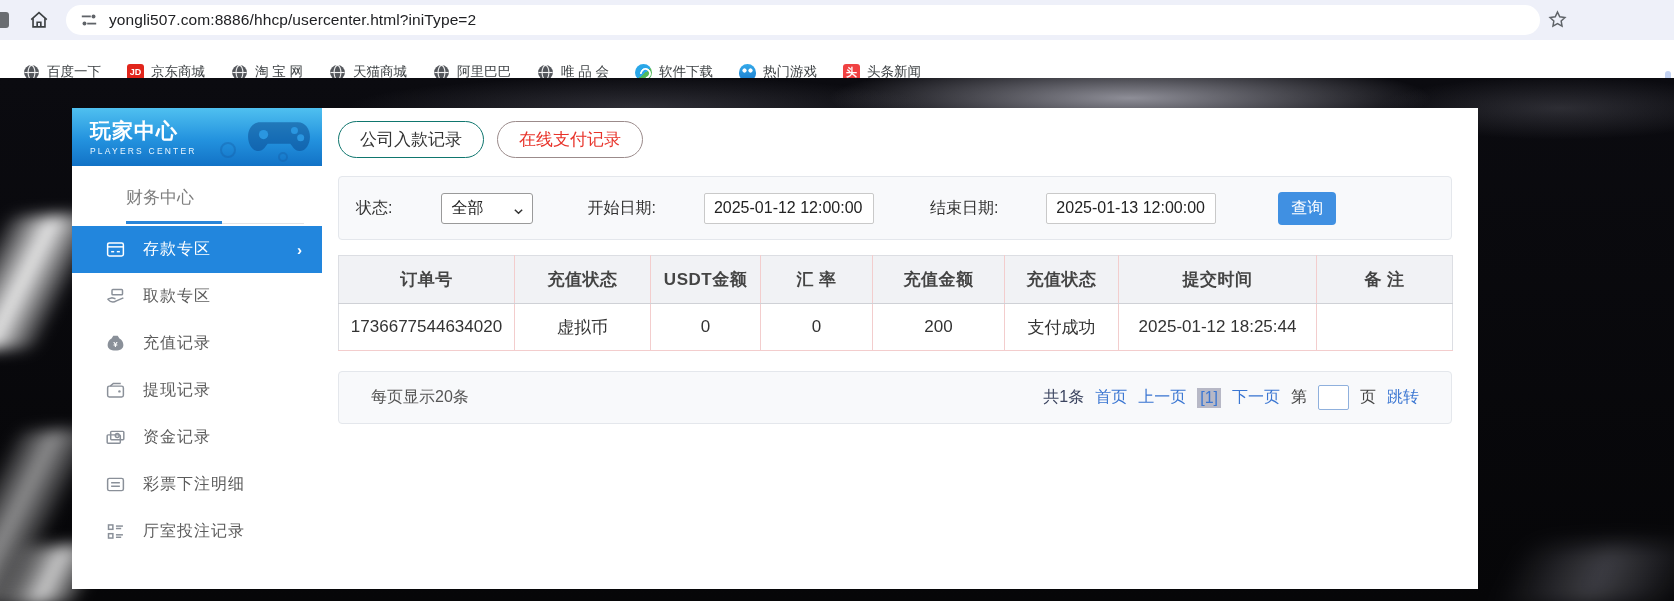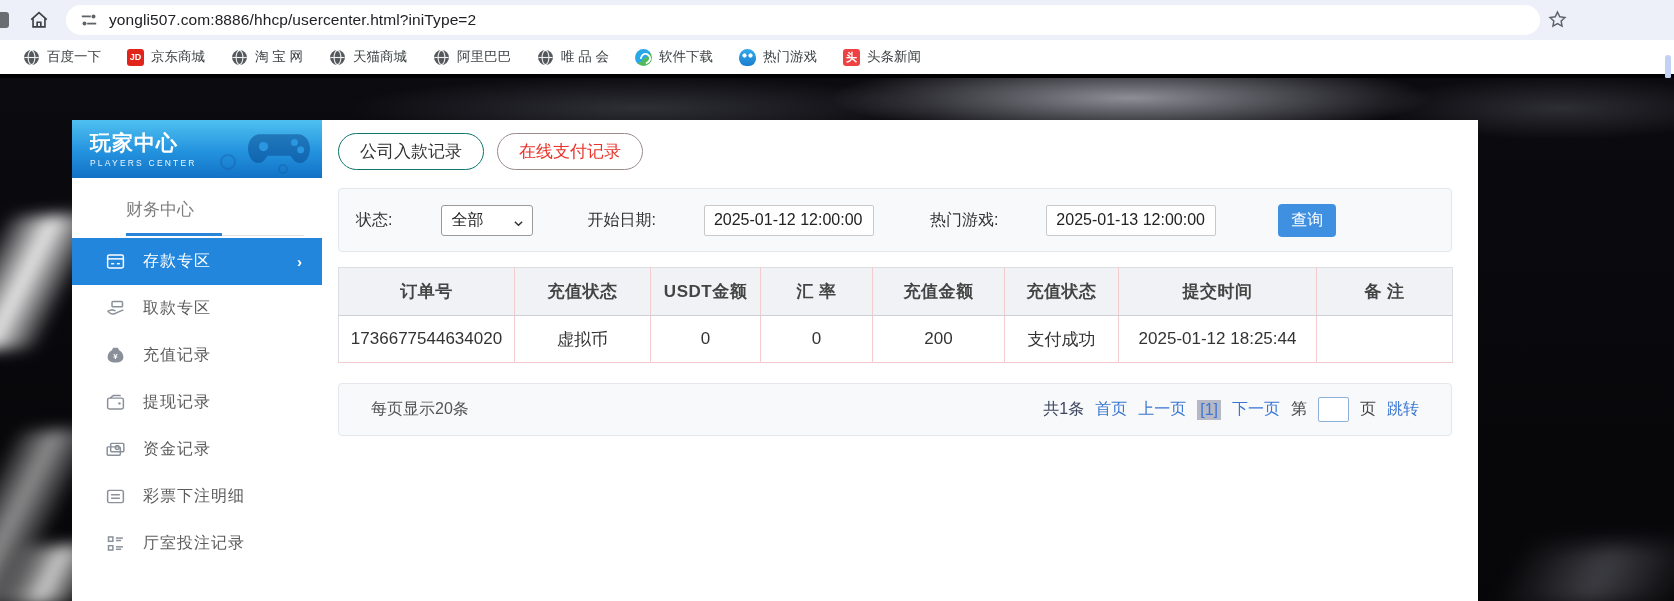--- a/index.html
+++ b/index.html
@@ -9,21 +9,21 @@
   
   .chrome-top { position:absolute; left:0; top:0; width:1674px; height:40px; background:#eef0f9; }
   .partial-icon { position:absolute; left:-5px; top:12px; width:14px; height:16px; background:#6a6d72; border-radius:3px; }
   .home-icon { position:absolute; left:28px; top:9px; width:22px; height:22px; color:#3c4043; }
   .addr-pill { position:absolute; left:66px; top:5px; width:1474px; height:30px; background:#fff; border-radius:15px; display:flex; align-items:center; padding-left:14px; }
   .site-info-icon { width:18px; height:18px; margin-right:11px; color:#5f6368; }
   .url-text { font-size:15.5px; color:#202124; letter-spacing:.1px; }
   .star-icon { position:absolute; left:1547px; top:9px; width:21px; height:21px; color:#5f6368; }
 
   
-  .bookmarks-bar { position:absolute; left:0; top:40px; width:1674px; height:38px; background:#fff; display:flex; align-items:center; padding-left:10px; border-bottom:4px solid #000000; }
+  .bookmarks-bar { position:absolute; left:0; top:56px; width:1674px; height:38px; background:#fff; display:flex; align-items:center; padding-left:10px; border-bottom:6px solid #000000; }
   .bm-item { display:flex; align-items:center; gap:7px; padding:0 13px; height:28px; cursor:pointer; }
   .bm-label { font-size:13.5px; color:#3c4043; white-space:nowrap; }
   .fav { width:17px; height:17px; flex:0 0 auto; }
   .fav-globe svg { width:17px; height:17px; display:block; }
   .fav-jd { background:#e1251b; border-radius:3px; color:#fff; font-size:9px; font-weight:bold; display:flex; align-items:center; justify-content:center; }
   .fav-soft { border-radius:50%; background:linear-gradient(140deg,#2aa7e8 0 55%, #52b85c 55% 100%); position:relative; }
   .fav-soft::after { content:""; position:absolute; left:5px; top:4px; width:7px; height:7px; border:2px solid #fff; border-radius:50%; border-bottom-color:transparent; transform:rotate(40deg); }
   .fav-game { border-radius:50% 50% 42% 42%; background:
       radial-gradient(circle 1.8px at 5.5px 6.5px, #fff 1.8px, transparent 2.4px),
       radial-gradient(circle 1.8px at 11.5px 6.5px, #fff 1.8px, transparent 2.4px),
@@ -38,21 +38,21 @@
       radial-gradient(ellipse 420px 45px at 640px 30px, rgba(90,90,100,.45), transparent 70%),
       radial-gradient(ellipse 260px 45px at 1560px 30px, rgba(110,110,120,.35), transparent 70%),
       linear-gradient(180deg,#0b0b10,#060608); }
   .streak { position:absolute; filter:blur(7px); transform:skewX(-18deg); }
   .streak-a { left:-38px; top:215px; width:120px; height:135px; background:linear-gradient(100deg, transparent 15%, rgba(255,255,255,.92) 50%, transparent 85%); }
   .streak-b { left:-42px; top:430px; width:110px; height:175px; background:linear-gradient(100deg, transparent 20%, rgba(255,255,255,.55) 50%, transparent 82%); }
   .streak-c { left:-20px; top:545px; width:130px; height:60px; background:linear-gradient(100deg, transparent 20%, rgba(255,255,255,.8) 55%, transparent 85%); }
   .streak-d { left:1490px; top:545px; width:220px; height:60px; background:linear-gradient(100deg, transparent 10%, rgba(190,190,205,.3) 50%, transparent 90%); filter:blur(10px); }
 
   
-  .panel { position:absolute; left:72px; top:120px; width:1406px; height:481px; background:#fff; }
+  .panel { position:absolute; left:72px; top:108px; width:1406px; height:481px; background:#fff; }
 
   
   .sidebar { position:absolute; left:0; top:0; width:250px; height:481px; background:#fff; }
   .sb-header { position:relative; height:58px; background:linear-gradient(180deg,#4fc0f0 0%, #2392de 55%, #1272c6 100%); overflow:hidden; padding:9px 0 0 18px; }
   .sb-title { font-size:21px; font-weight:bold; color:#fff; letter-spacing:1px; }
   .sb-sub { font-size:8.5px; color:#eaf6ff; letter-spacing:2.2px; margin-top:1px; }
   .sb-pad-icon { position:absolute; right:10px; top:8px; width:66px; height:44px; color:rgba(8,70,140,.5); }
   .sb-dot { position:absolute; border:2px solid rgba(20,90,160,.35); border-radius:50%; }
   .sb-section { padding:20px 18px 0;margin-left:36px; }
   .sb-section-label { font-size:17px; color:#7d7d7d; }
@@ -323,21 +323,21 @@
       <div class="filter-bar">
         <span class="f-label">状态:</span>
         <div class="status-select">
           <span>全部</span>
           <span class="chev-down"><svg viewBox="0 0 12 12" fill="none" stroke="currentColor" stroke-width="1.6">
                 <path d="M2 4l4 4 4-4"></path>
               </svg></span>
         </div>
         <span class="f-label">开始日期:</span>
         <input class="date-input" type="text" value="2025-01-12 12:00:00" style="">
-        <span class="f-label">热门游戏:</span>
+        <span class="f-label">结束日期:</span>
         <input class="date-input" type="text" value="2025-01-13 12:00:00" style="">
         <button class="query-btn">查询</button>
       </div>
 
       <table class="data-table">
         <colgroup>
           <col style="width:176px">
             <col style="width:136px">
             <col style="width:110px">
             <col style="width:112px">

